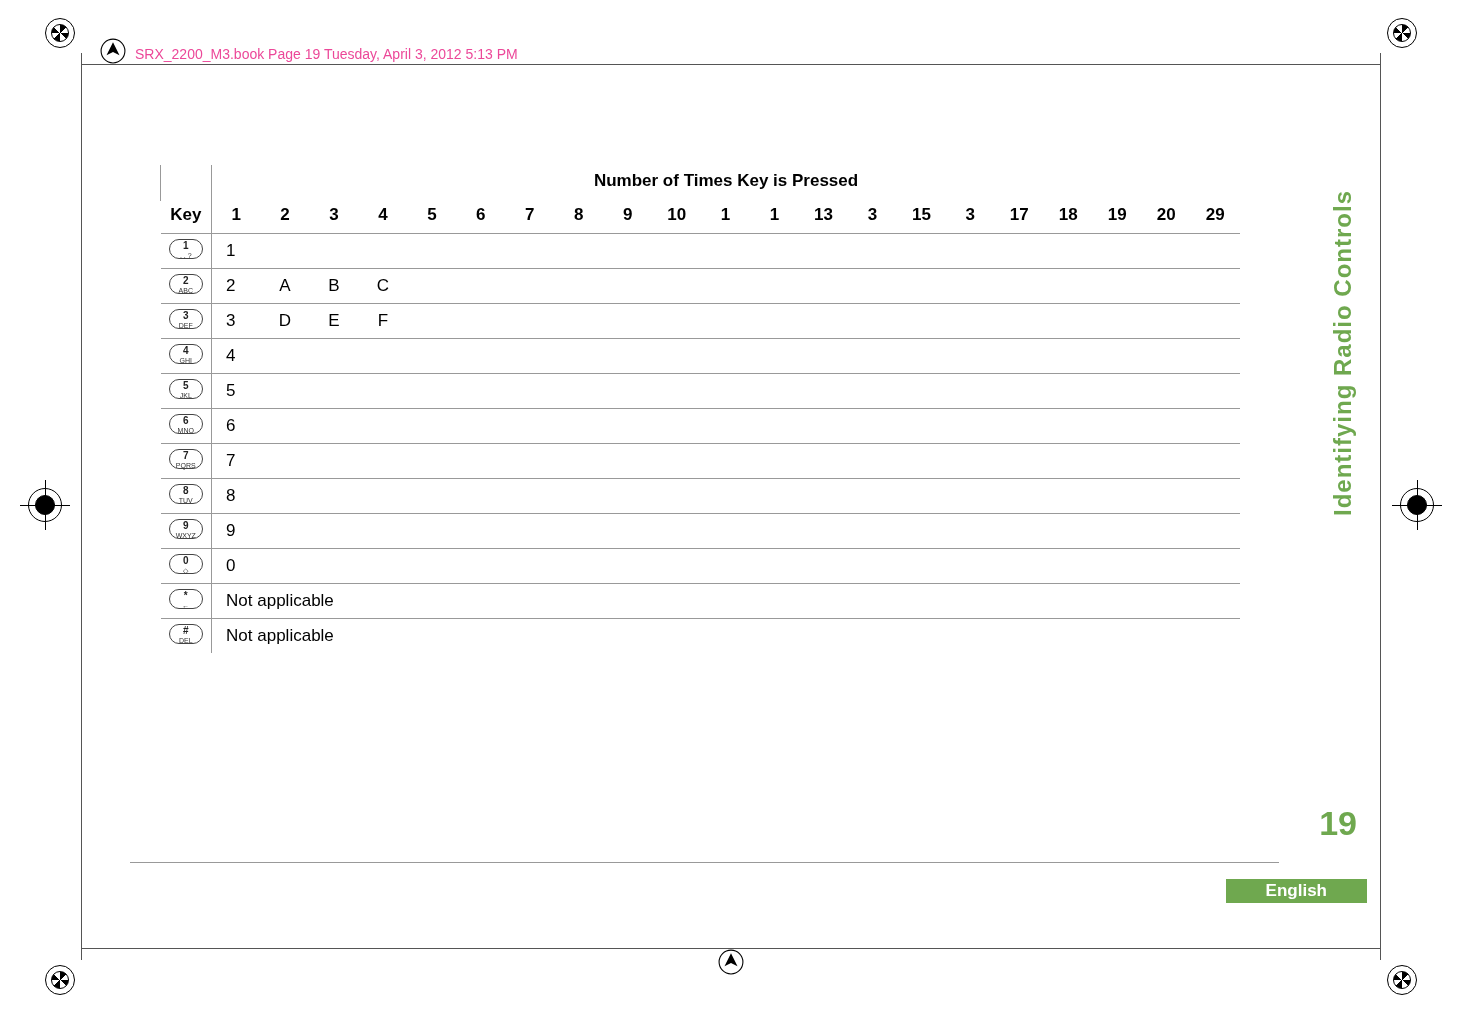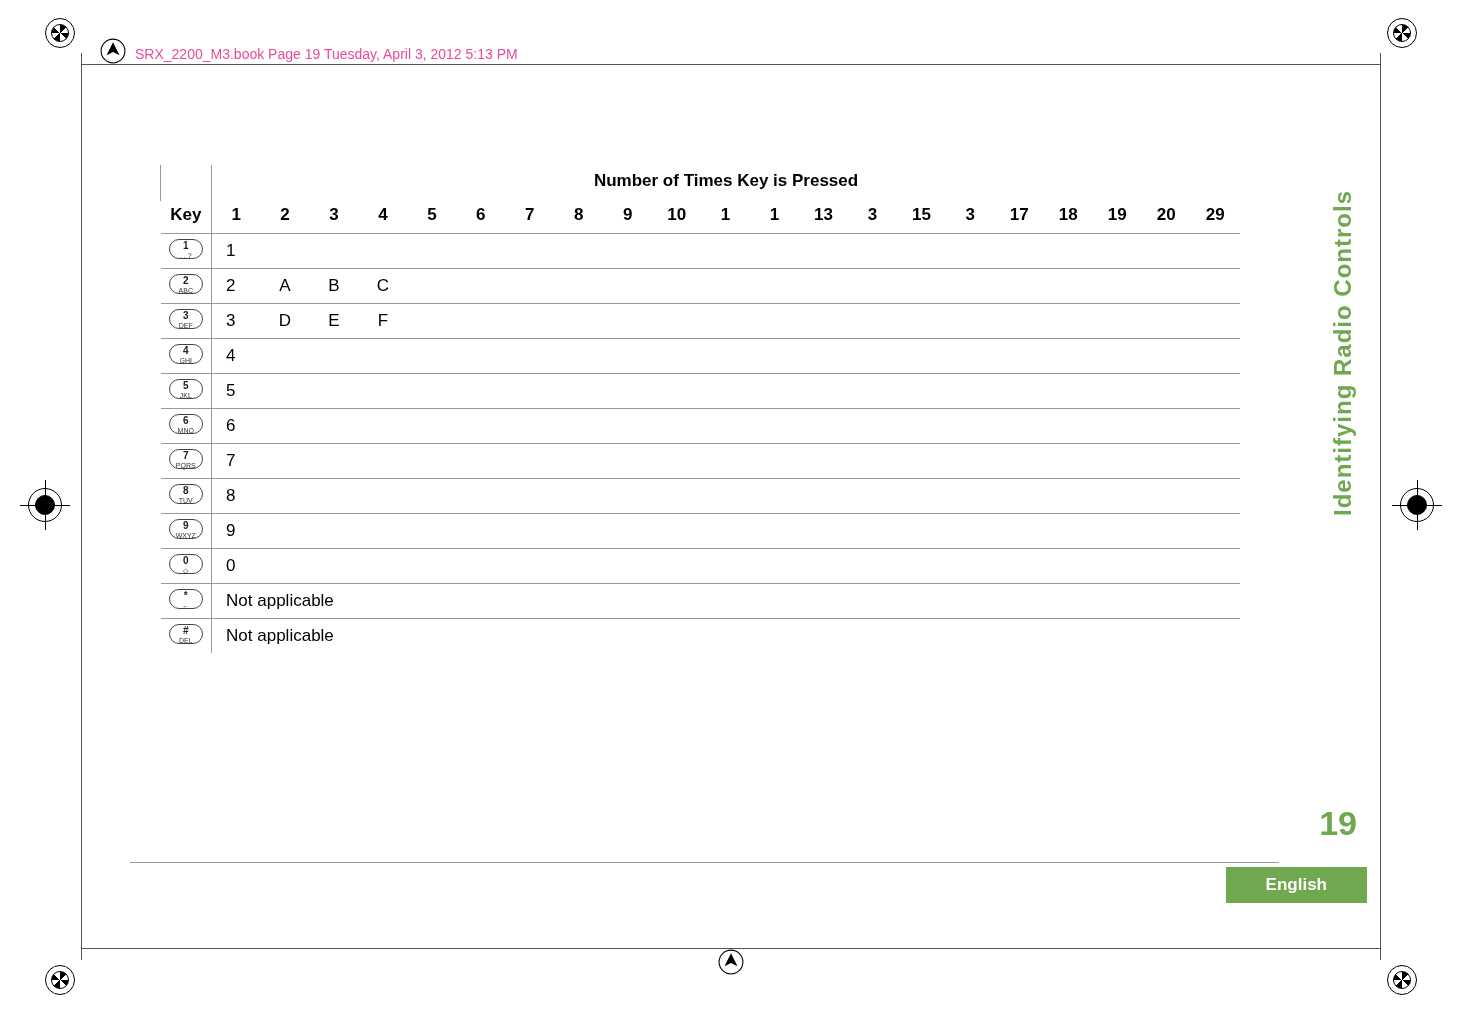--- a/index.html
+++ b/index.html
@@ -154,21 +154,21 @@
     font-weight:bold;
   }
   .lang-pill{
     position:absolute;
     right:95px;
     bottom:110px;
     background:var(--sidebar-color);
     color:#fff;
     font-weight:bold;
     font-size:17px;
-    padding:8px 40px;
+    padding:2px 40px;
     text-align:center;
     margin-left:29px;
   }
   .foot-line{
     position:absolute;
     left:130px;right:183px;
     bottom:150px;
     height:1px;
     background:var(--grey-line);
   }

